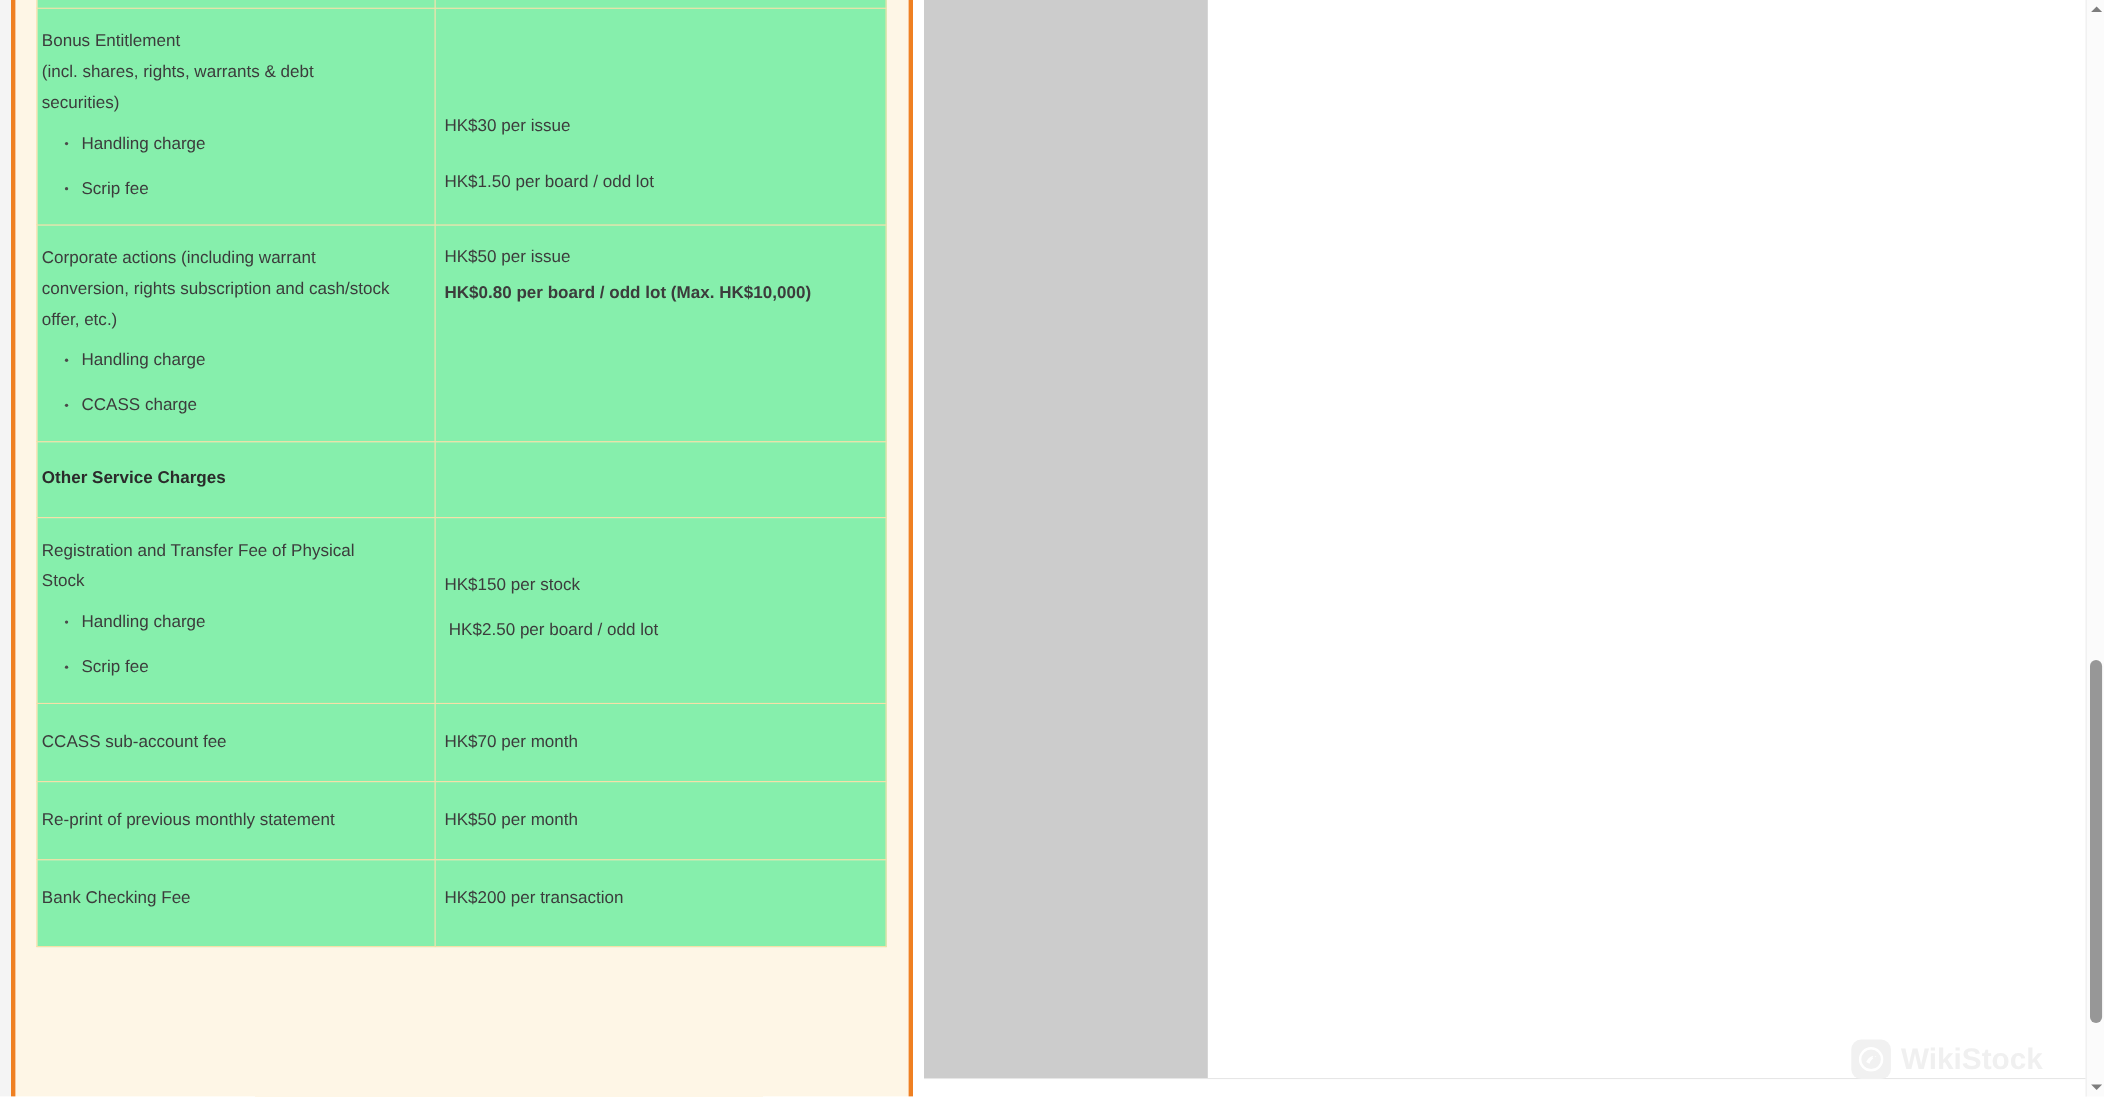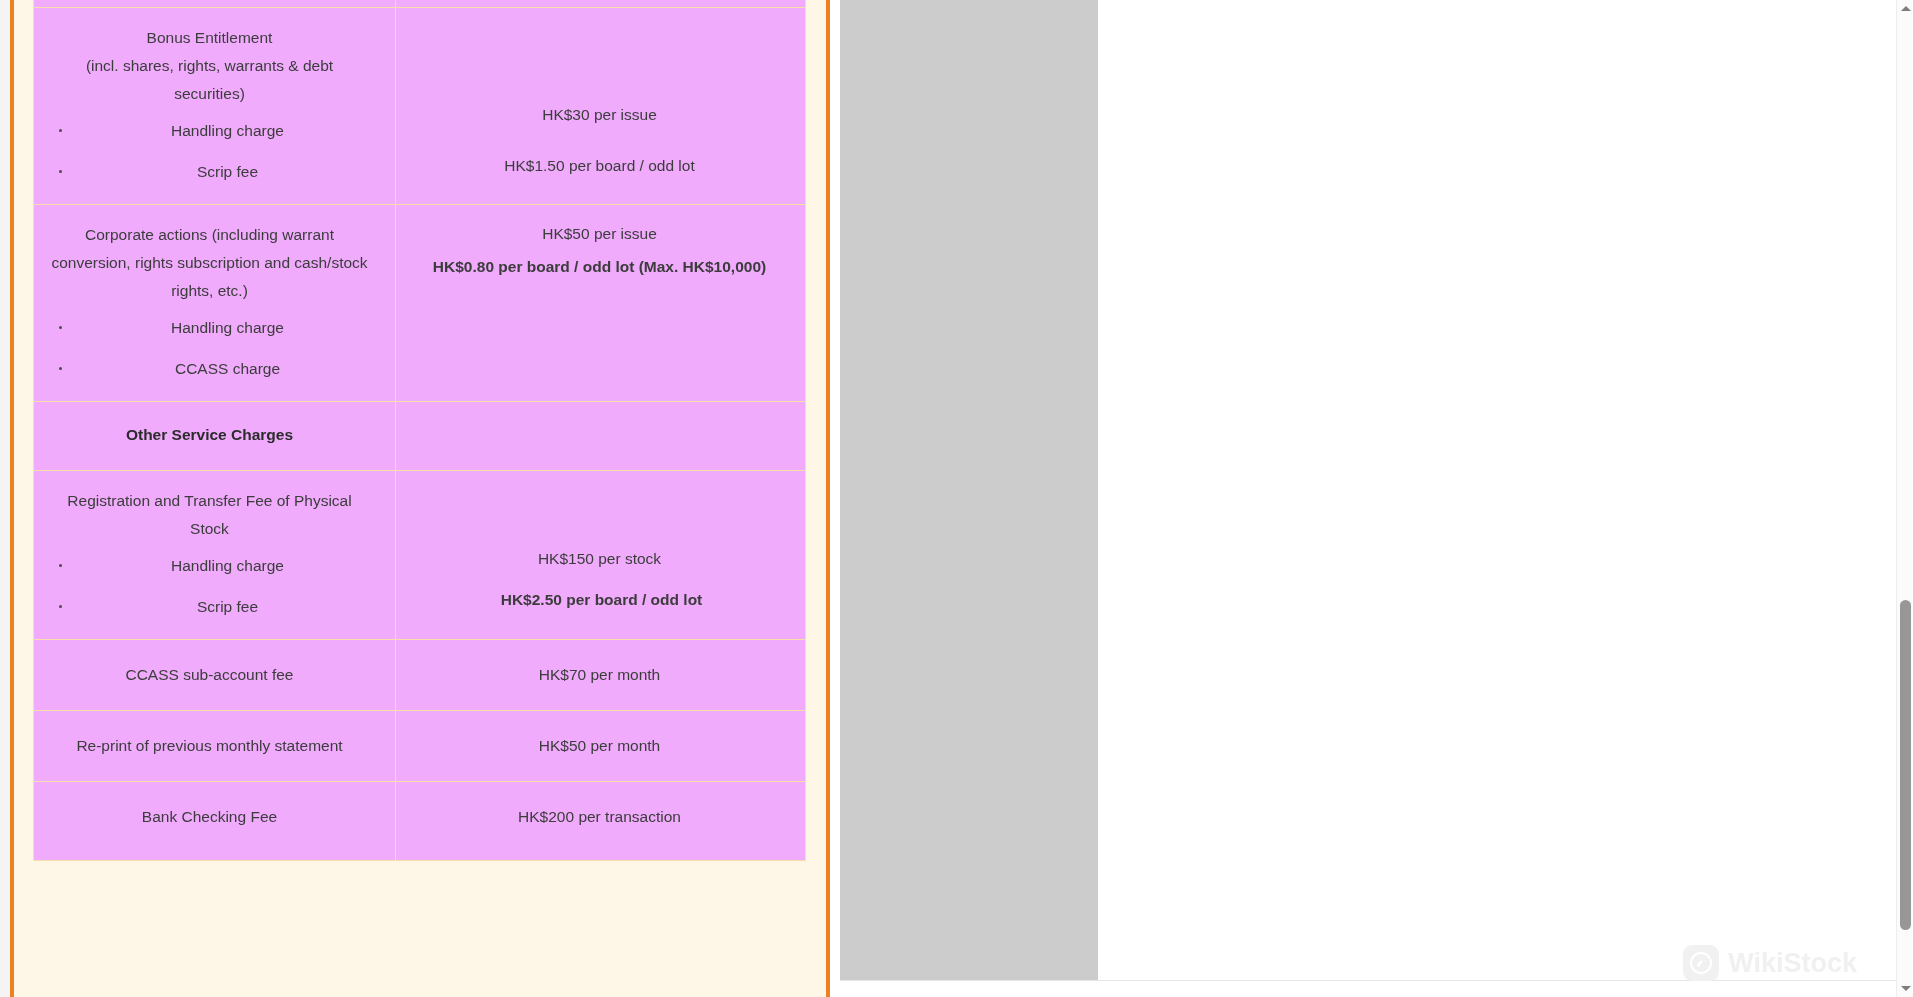--- a/index.html
+++ b/index.html
@@ -59,27 +59,26 @@
     position: absolute;
     left: 33px;
     top: -34px;
     width: 772px;
     border-collapse: collapse;
     background: #fdf5e4;
     table-layout: fixed;
   }
   #fee-table td {
     border: 1px solid #f6e0a8;
-    background: #f0abfc;
+    background: #86efac;
     color: #3c3c3c;
     font-size: 15.5px;
     line-height: 26px;
     vertical-align: top;
     padding: 0;
-    text-align: center;
   }
   #fee-table col.c1 { width: 362px; }
   #fee-table col.c2 { width: 410px; }
 
   .cell-left  { padding: 17px 14px 17px 4px; }
   .cell-right { padding: 17px 10px 17px 8px; }
 
   .row-head .cell-left {
     font-weight: bold;
     color: #2b2b2b;
@@ -107,21 +106,21 @@
     position: absolute;
     left: 21px; top: 10px;
     width: 3px; height: 3px;
     background: #4a4a4a;
     border-radius: 50%;
   }
 
   .val { margin: 0; line-height: 23px; }
   .val-pad-top { margin-top: 40px; }
   .val-gap { margin-top: 28px; }
-  .val-indent { padding-left: 4px; font-weight: bold; }
+  .val-indent { padding-left: 4px; }
 
   
   #right-canvas {
     position: absolute;
     left: 840px; top: 0;
     width: 1073px; height: 997px;
     background: #ffffff;
   }
   #gray-block {
     position: absolute;
@@ -241,21 +240,21 @@
               <p class="val val-gap" style="">HK$1.50 per board / odd lot</p>
             </div>
           </td>
         </tr>
 
         <tr>
           <td>
             <div class="cell-left">
               <p class="lead">Corporate actions (including warrant</p>
               <p class="lead">conversion, rights subscription and cash/stock</p>
-              <p class="lead">rights, etc.)</p>
+              <p class="lead">offer, etc.)</p>
               <ul class="bullets">
                 <li>Handling charge</li>
                 <li>CCASS charge</li>
               </ul>
             </div>
           </td>
           <td>
             <div class="cell-right">
               <p class="val" style="">HK$50 per issue</p>
               <p class="val" style="margin-top:10px;font-weight:bold;">HK$0.80 per board / odd lot (Max. HK$10,000)</p>
@@ -282,21 +281,21 @@
               <p class="lead">Registration and Transfer Fee of Physical</p>
               <p class="lead">Stock</p>
               <ul class="bullets">
                 <li>Handling charge</li>
                 <li>Scrip fee</li>
               </ul>
             </div>
           </td>
           <td>
             <div class="cell-right">
-              <p class="val" style="margin-top:59px;">HK$150 per stock</p>
+              <p class="val" style="margin-top:32px;">HK$150 per stock</p>
               <p class="val val-indent" style="margin-top:18px;">HK$2.50 per board / odd lot</p>
             </div>
           </td>
         </tr>
 
 
         <tr>
           <td>
             <div class="cell-left" style="padding-top:22px;padding-bottom:22px;">
               <span>CCASS sub-account fee</span>

